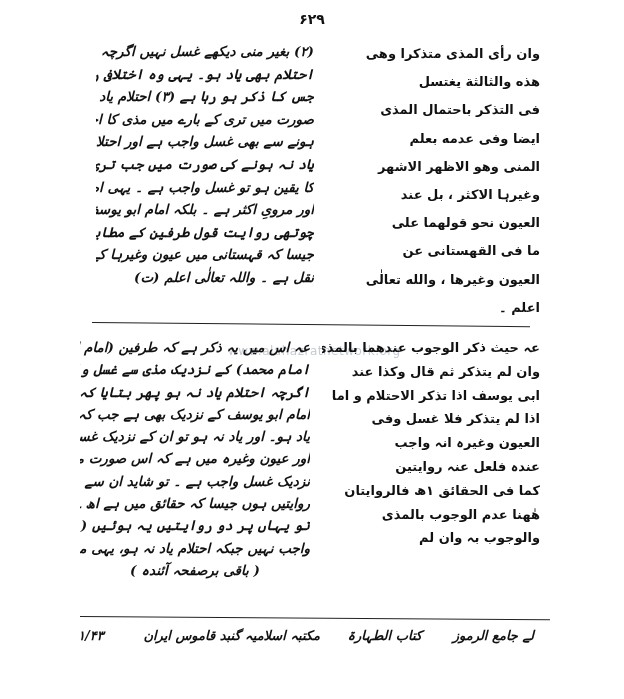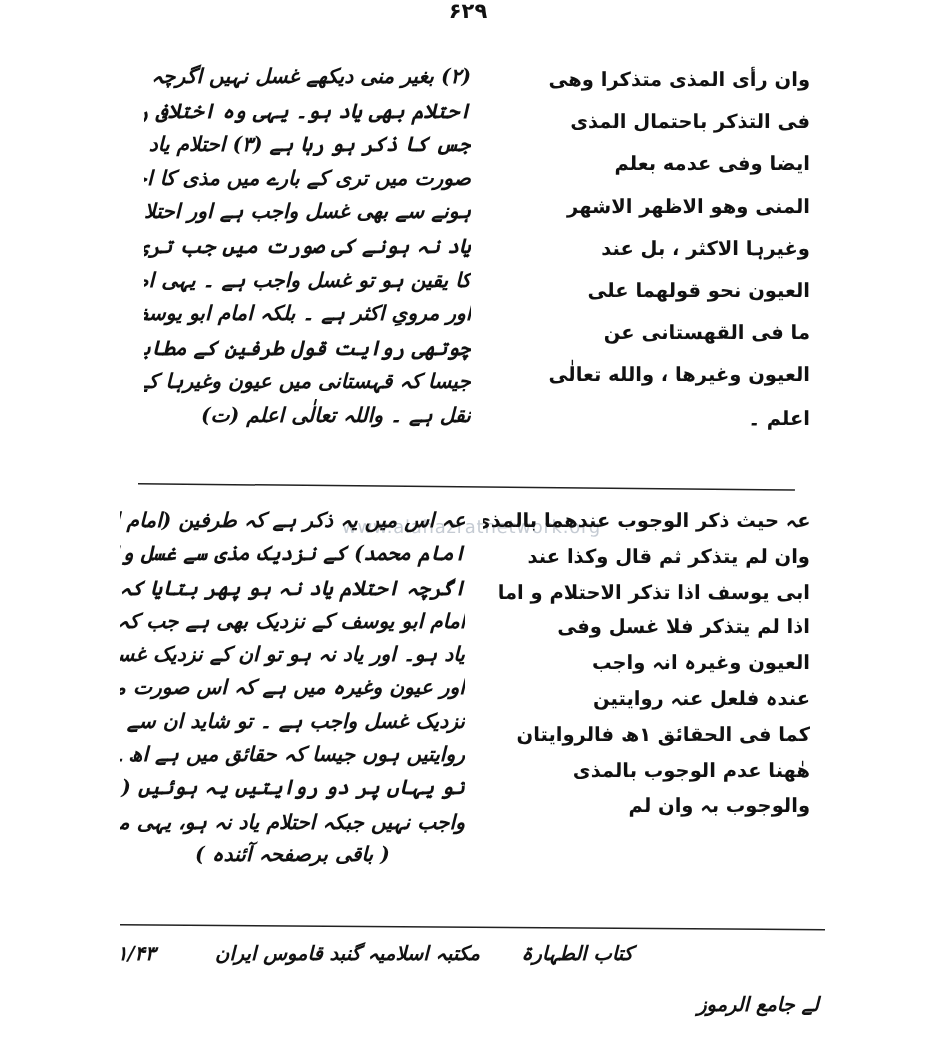--- a/index.html
+++ b/index.html
@@ -6,21 +6,21 @@
     body {
       width: 624px; height: 699px;
       background: #ffffff;
       position: relative;
       overflow: hidden;
       font-family: "DejaVu Sans", sans-serif;
       color: #111;
     }
     .page { position: absolute; inset: 0; }
     .page-number {
-      position: absolute; top: 0; left: 0; width: 624px;
+      position: absolute; top: 11px; left: 0; width: 624px;
       text-align: center; font-size: 14px; font-weight: bold;
       direction: rtl;
     }
     .col {
       position: absolute;
       direction: rtl;
       text-align: justify;
       text-align-last: right;
     }
     .col .line {
@@ -65,34 +65,35 @@
       color: rgba(150,160,175,0.55); letter-spacing: 0.5px;
       pointer-events: auto;
     }
 
     .footer {
       position: absolute; top: 628px; left: 70px; width: 480px; height: 24px;
       direction: rtl; font-family: "DejaVu Serif", serif; font-style: italic;
       font-size: 13px; font-weight: bold;
     }
     .footer span { position: absolute; top: 0; white-space: nowrap; }
-    #foot-ref { right: 4px; margin-top: 34px; }
+    #foot-ref { right: 16px; }
     #foot-book { right: 128px; }
     #foot-publisher { right: 230px; }
     #foot-volume { left: 8px; direction: ltr; }
   </style>
 </head>
 <body>
 
 <div class="page">
 
   <div class="page-number">۶۲۹</div>
 
   <div id="top-arabic" class="col arabic">
     <span class="line">وان رأى المذى متذكرا وهى</span>
+    <span class="line">هذه والثالثة يغتسل</span>
     <span class="line">فى التذكر باحتمال المذى</span>
     <span class="line">ايضا وفى عدمه بعلم</span>
     <span class="line">المنى وهو الاظهر الاشهر</span>
     <span class="line">وغیرہا الاكثر ، بل عند</span>
     <span class="line">العيون نحو قولهما على</span>
     <span class="line">ما فى القهستانى عن</span>
     <span class="line">العيون وغيرها ، والله تعالٰى</span>
     <span class="line">اعلم ۔</span>
   </div>
 

